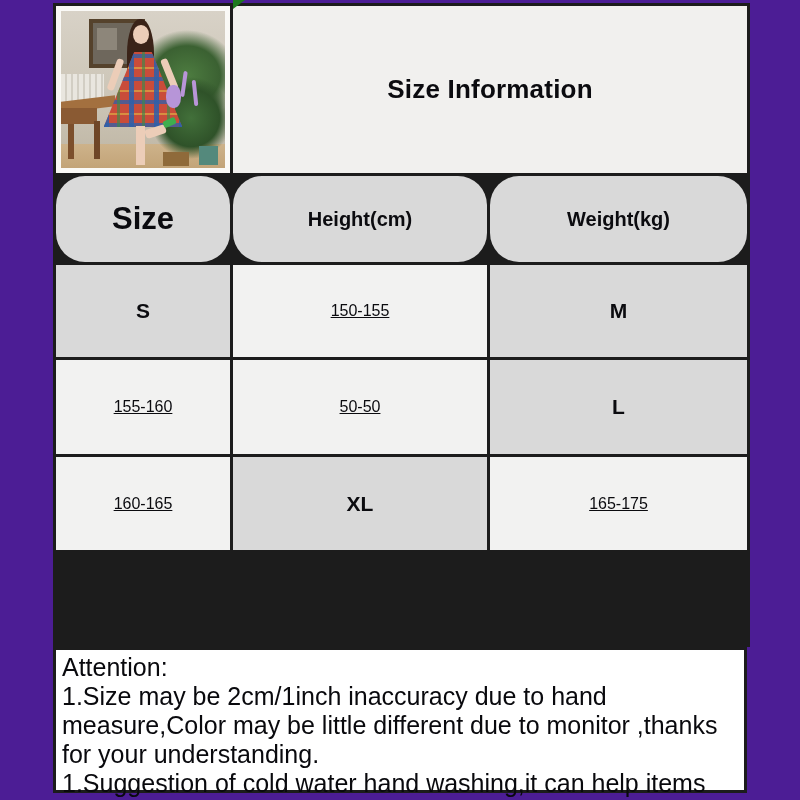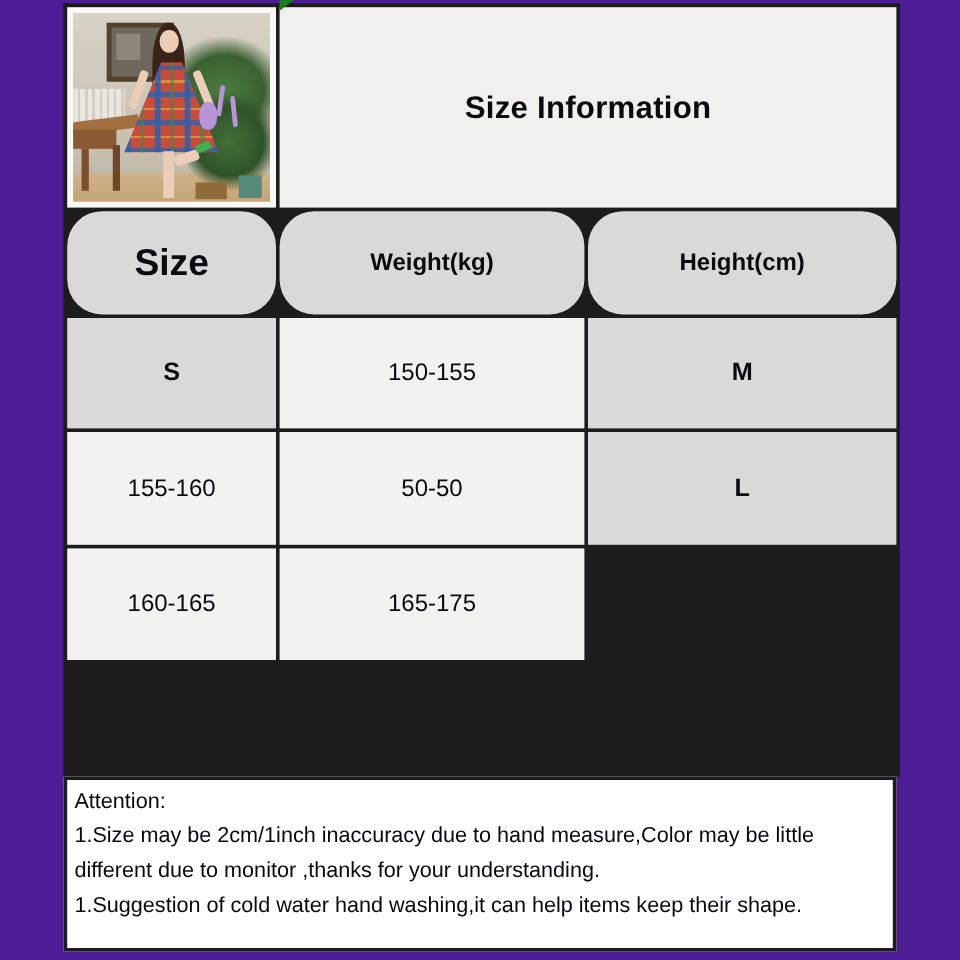--- a/index.html
+++ b/index.html
@@ -16,27 +16,27 @@
     background:#1c1c1c;            
     border:3px solid #1c1c1c;
     border-bottom:none;
   }
   .cell{display:flex;align-items:center;justify-content:center;}
   .photo-cell{background:#faf9f6;padding:0;overflow:hidden;}
   .title-cell{grid-column:2/4;background:#f1f0ee;font-weight:bold;font-size:26px;letter-spacing:.2px;}
   .head-cell{background:#d9d9d9;font-weight:bold;font-size:20px;border-radius:29px;}
   .head-size{font-size:31px;}
   .size-cell{background:#d9d9d9;font-weight:bold;font-size:21px;}
-  .val-cell{background:#f2f2f1;font-size:20px;font-weight:400;}
+  .val-cell{background:#f2f2f1;font-size:16px;font-weight:400;text-decoration:underline;}
 
   
   .attention{
     position:absolute;left:53px;top:647px;width:694px;height:146px;
     box-sizing:border-box;border:3px solid #1c1c1c;background:#ffffff;
-    padding:3px 6px 0 6px;font-size:18px;line-height:29px;color:#09090d;
+    padding:3px 6px 0 6px;font-size:25px;line-height:29px;color:#09090d;
   }
   .attention div{white-space:normal;}
 
   
   .corner-flag{
     position:absolute;left:233px;top:0;width:0;height:0;
     border-top:9px solid #1d7a1f;border-right:12px solid transparent;
   }
 
   
@@ -110,33 +110,34 @@
         <div class="leg-stand"></div>
         <div class="leg-raised"></div>
         <div class="sandal"></div>
       </div>
     </div>
     <div class="cell title-cell">
       <span>Size Information</span>
     </div>
 
     <div class="cell head-cell head-size">Size</div>
+    <div class="cell head-cell">Height(cm)</div>
     <div class="cell head-cell">Weight(kg)</div>
-    <div class="cell head-cell">Height(cm)</div>
 
     <div class="cell size-cell">S</div>
     <div class="cell val-cell">150-155</div>
 
     <div class="cell size-cell">M</div>
     <div class="cell val-cell">155-160</div>
     <div class="cell val-cell">50-50</div>
 
     <div class="cell size-cell">L</div>
     <div class="cell val-cell">160-165</div>
 
+    <div class="cell size-cell">XL</div>
     <div class="cell val-cell">165-175</div>
 
   </div>
 
   <div class="attention">
     <div>Attention:</div>
     <div>1.Size may be 2cm/1inch inaccuracy due to hand measure,Color may be little different due to monitor ,thanks for your understanding.</div>
     <div>1.Suggestion of cold water hand washing,it can help items keep their shape.</div>
   </div>
 

